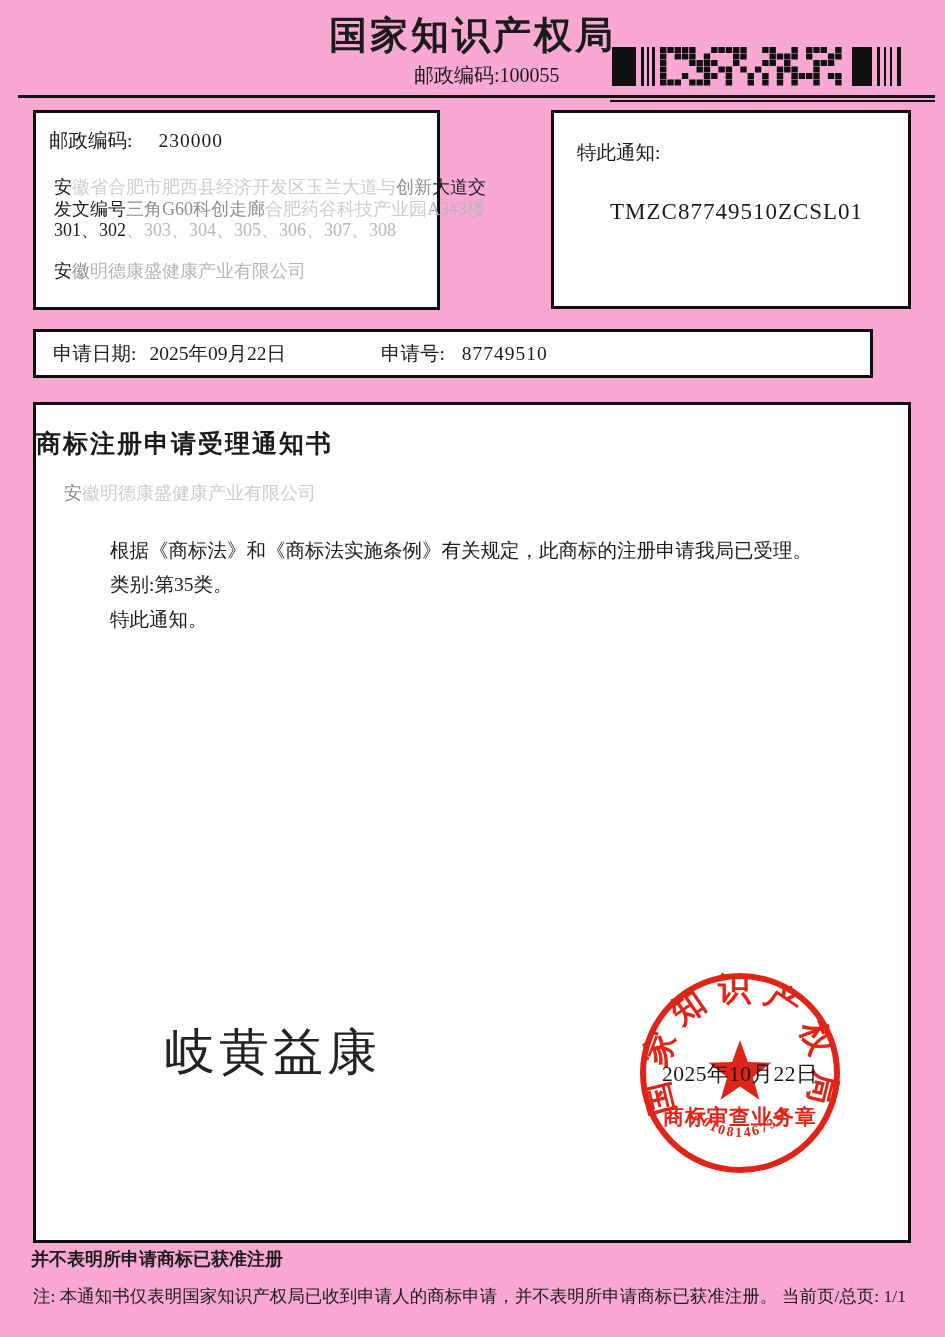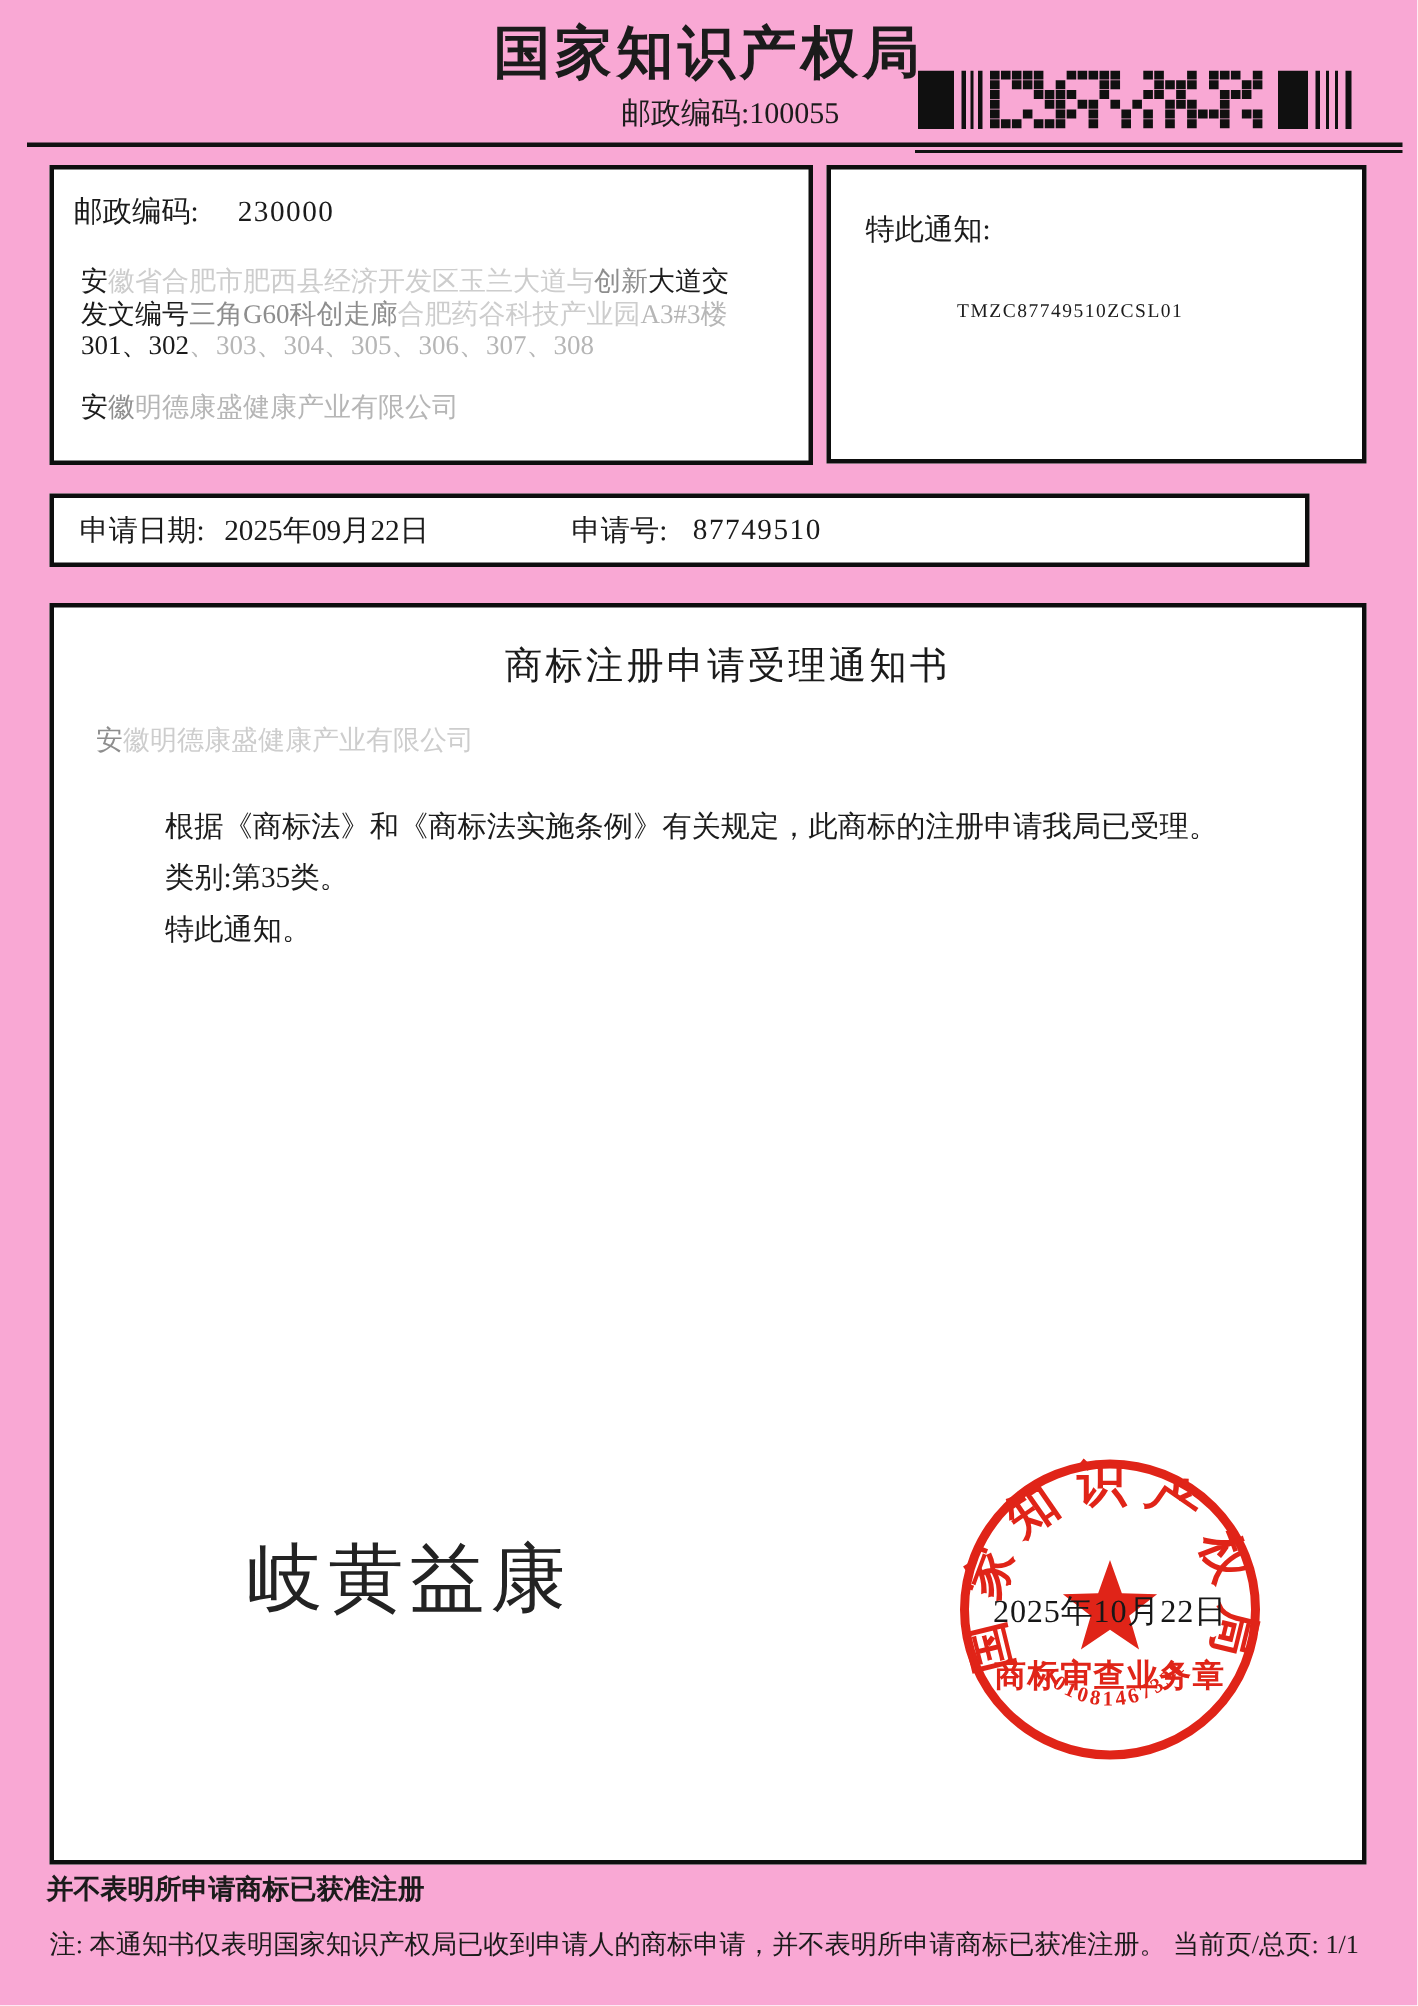--- a/index.html
+++ b/index.html
@@ -11,44 +11,44 @@
             font-size:38px;font-weight:700;letter-spacing:3px;}
   .hd-addr{position:absolute;top:62px;left:33px;font-size:20px;}
   .hd-post{position:absolute;top:62px;left:414px;font-size:20px;}
   .barcode{position:absolute;top:47px;left:612px;width:292px;height:39px;}
   .barcode rect{fill:#101010;}
   .rule{position:absolute;top:95px;left:18px;width:917px;height:3px;background:#121212;}
   .rule2{position:absolute;top:100px;left:610px;width:325px;height:2px;background:#121212;}
 
   
   .box{position:absolute;border:3px solid #0e0e0e;background:#fff;box-sizing:border-box;}
-  .box-sender{left:33px;top:110px;width:509px;height:200px;}
+  .box-sender{left:33px;top:110px;width:407px;height:200px;}
   .box-doc{left:551px;top:110px;width:360px;height:199px;}
   .box-date{left:33px;top:329px;width:840px;height:49px;display:flex;align-items:center;
             padding-left:17px;font-size:19.5px;}
   .box-main{left:33px;top:402px;width:878px;height:841px;}
 
   
   .sp-row{position:absolute;left:13px;top:14px;font-size:19.5px;}
   .sp-val{margin-left:26px;letter-spacing:1px;}
   .sp-addr{position:absolute;left:18px;top:64px;width:465px;font-size:18px;line-height:21.5px;}
   .sp-comp{position:absolute;left:18px;top:146px;font-size:18px;}
 
   
   .doc-label{position:absolute;left:23px;top:26px;font-size:19.5px;}
-  .doc-val{position:absolute;left:84px;top:86px;font-size:13px;letter-spacing:1px;}
+  .doc-val{position:absolute;left:56px;top:86px;font-size:23px;letter-spacing:1px;}
 
   
   .d-val{margin-left:13px;}
   .d-label2{margin-left:95px;}
   .d-val2{margin-left:17px;letter-spacing:1px;}
 
   
-  .n-title{position:absolute;top:22px;left:13px;width:100%;text-align:center;
-           font-size:25px;letter-spacing:2px;font-weight:400;}
+  .n-title{position:absolute;top:22px;left:0;width:100%;
+           font-size:25px;letter-spacing:2px;font-weight:700;}
   .n-comp{position:absolute;left:28px;top:76px;font-size:18px;}
   .n-p1{position:absolute;left:74px;top:112px;font-size:19.5px;}
   .n-p2{position:absolute;left:74px;top:146px;font-size:19.5px;}
   .n-p3{position:absolute;left:74px;top:181px;font-size:19.5px;}
   .tm{position:absolute;left:129px;top:614px;font-size:50px;letter-spacing:4px;color:#232323;
       font-family:Liberation Mono, monospace;font-weight:400;}
 
   
   .stamp{position:absolute;left:598px;top:562px;width:212px;height:212px;}
   .seal-ring{fill:none;stroke:#e02418;stroke-width:6px;}

